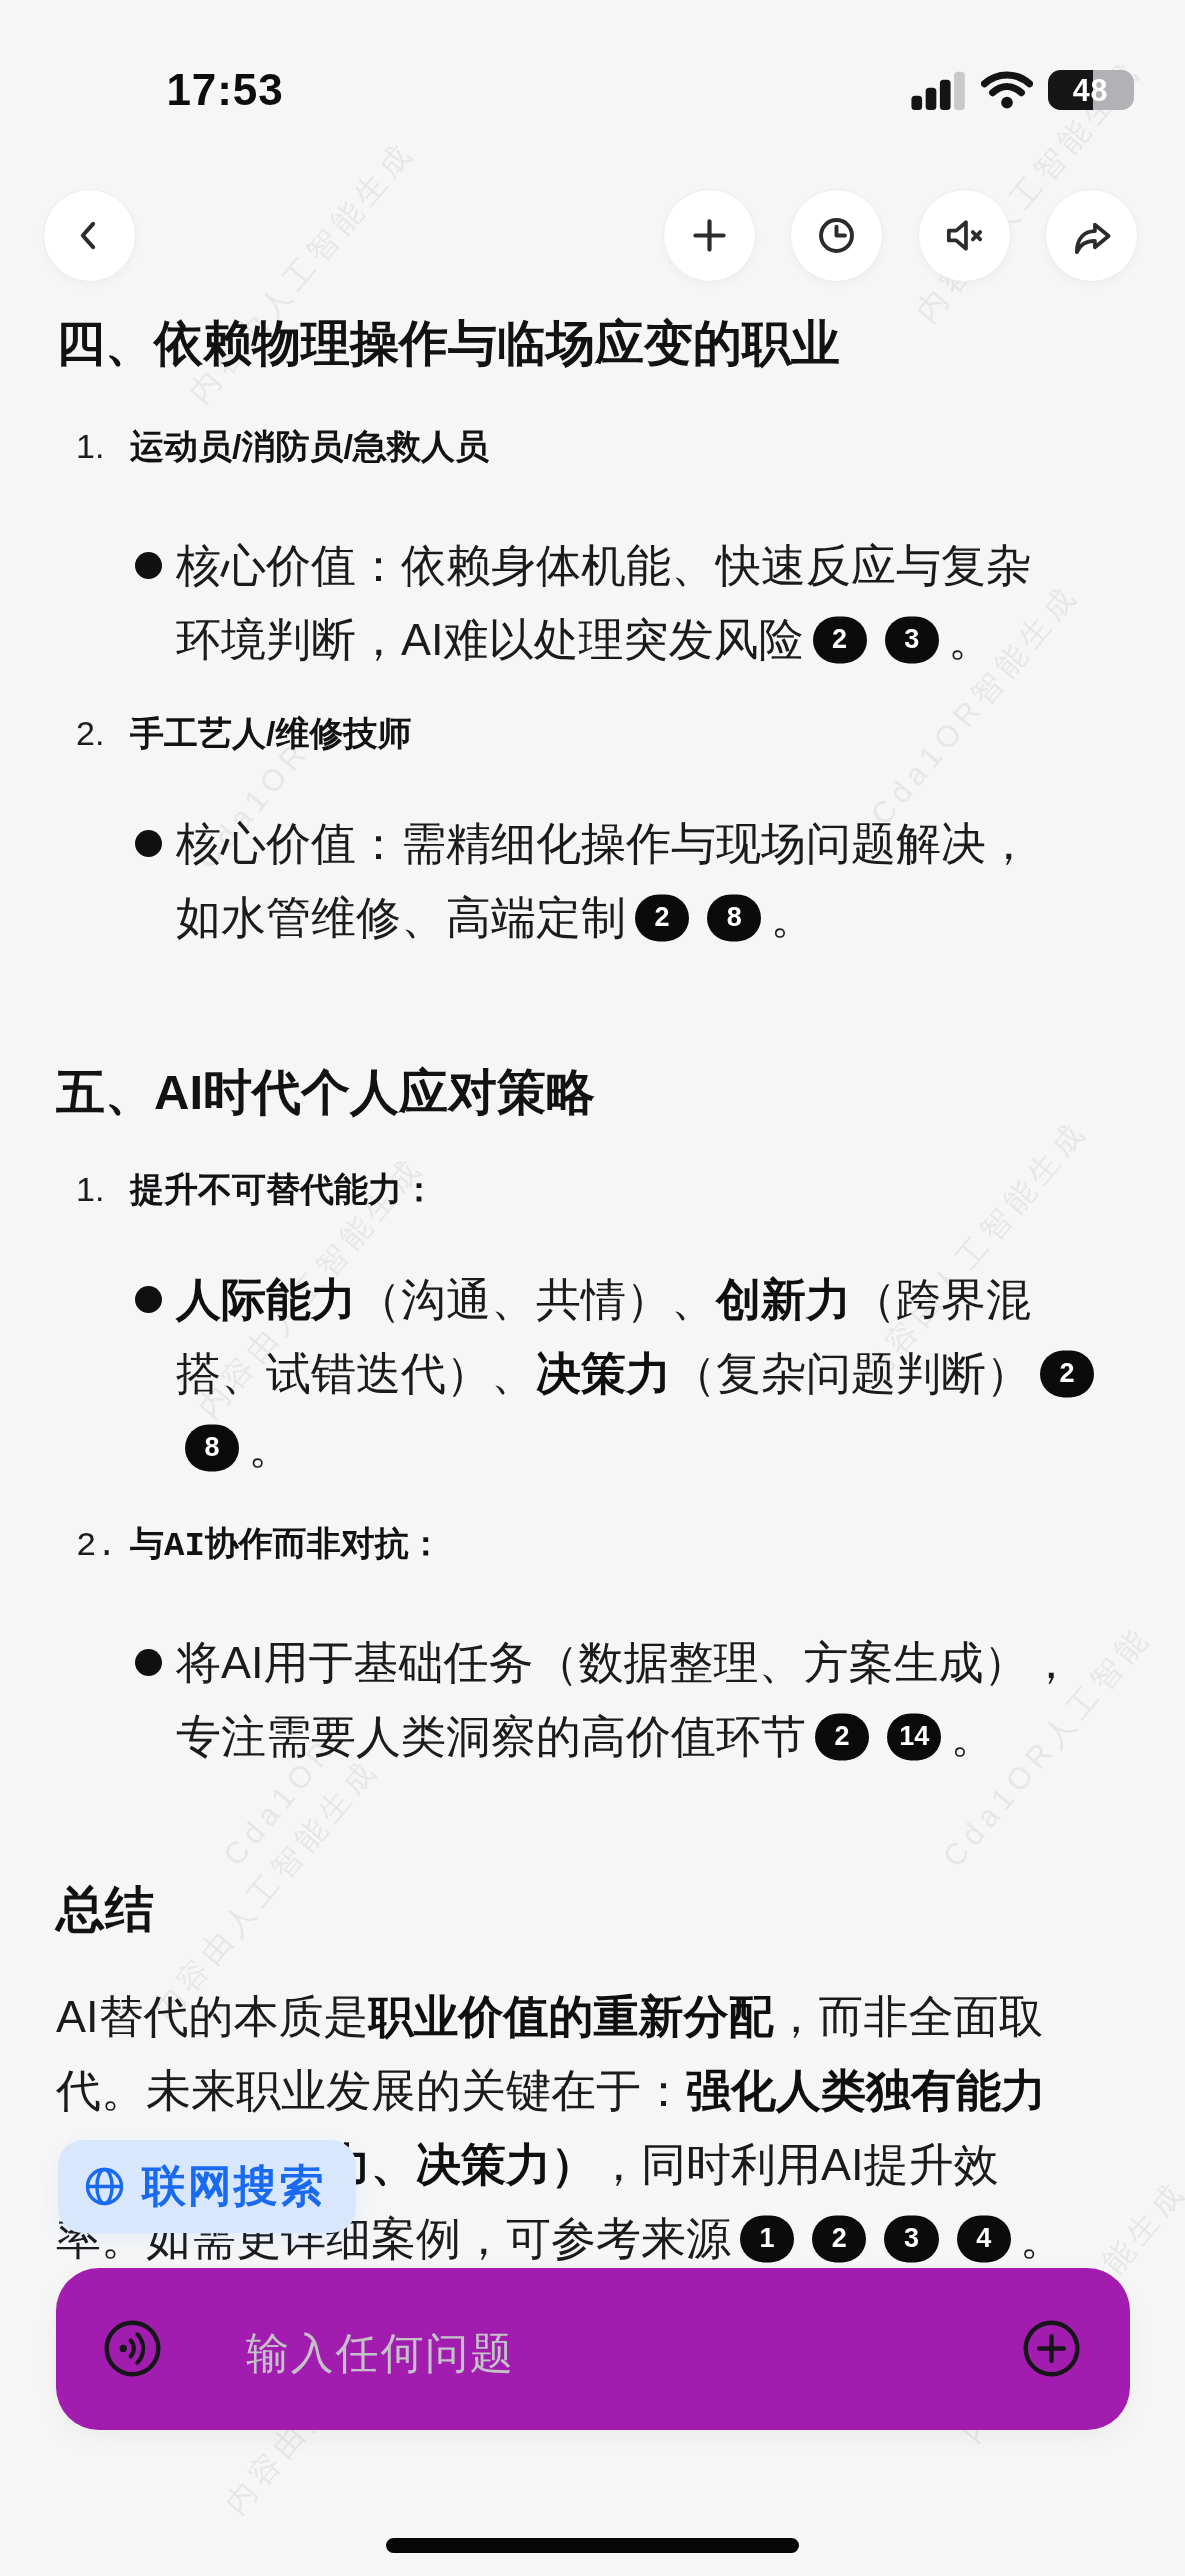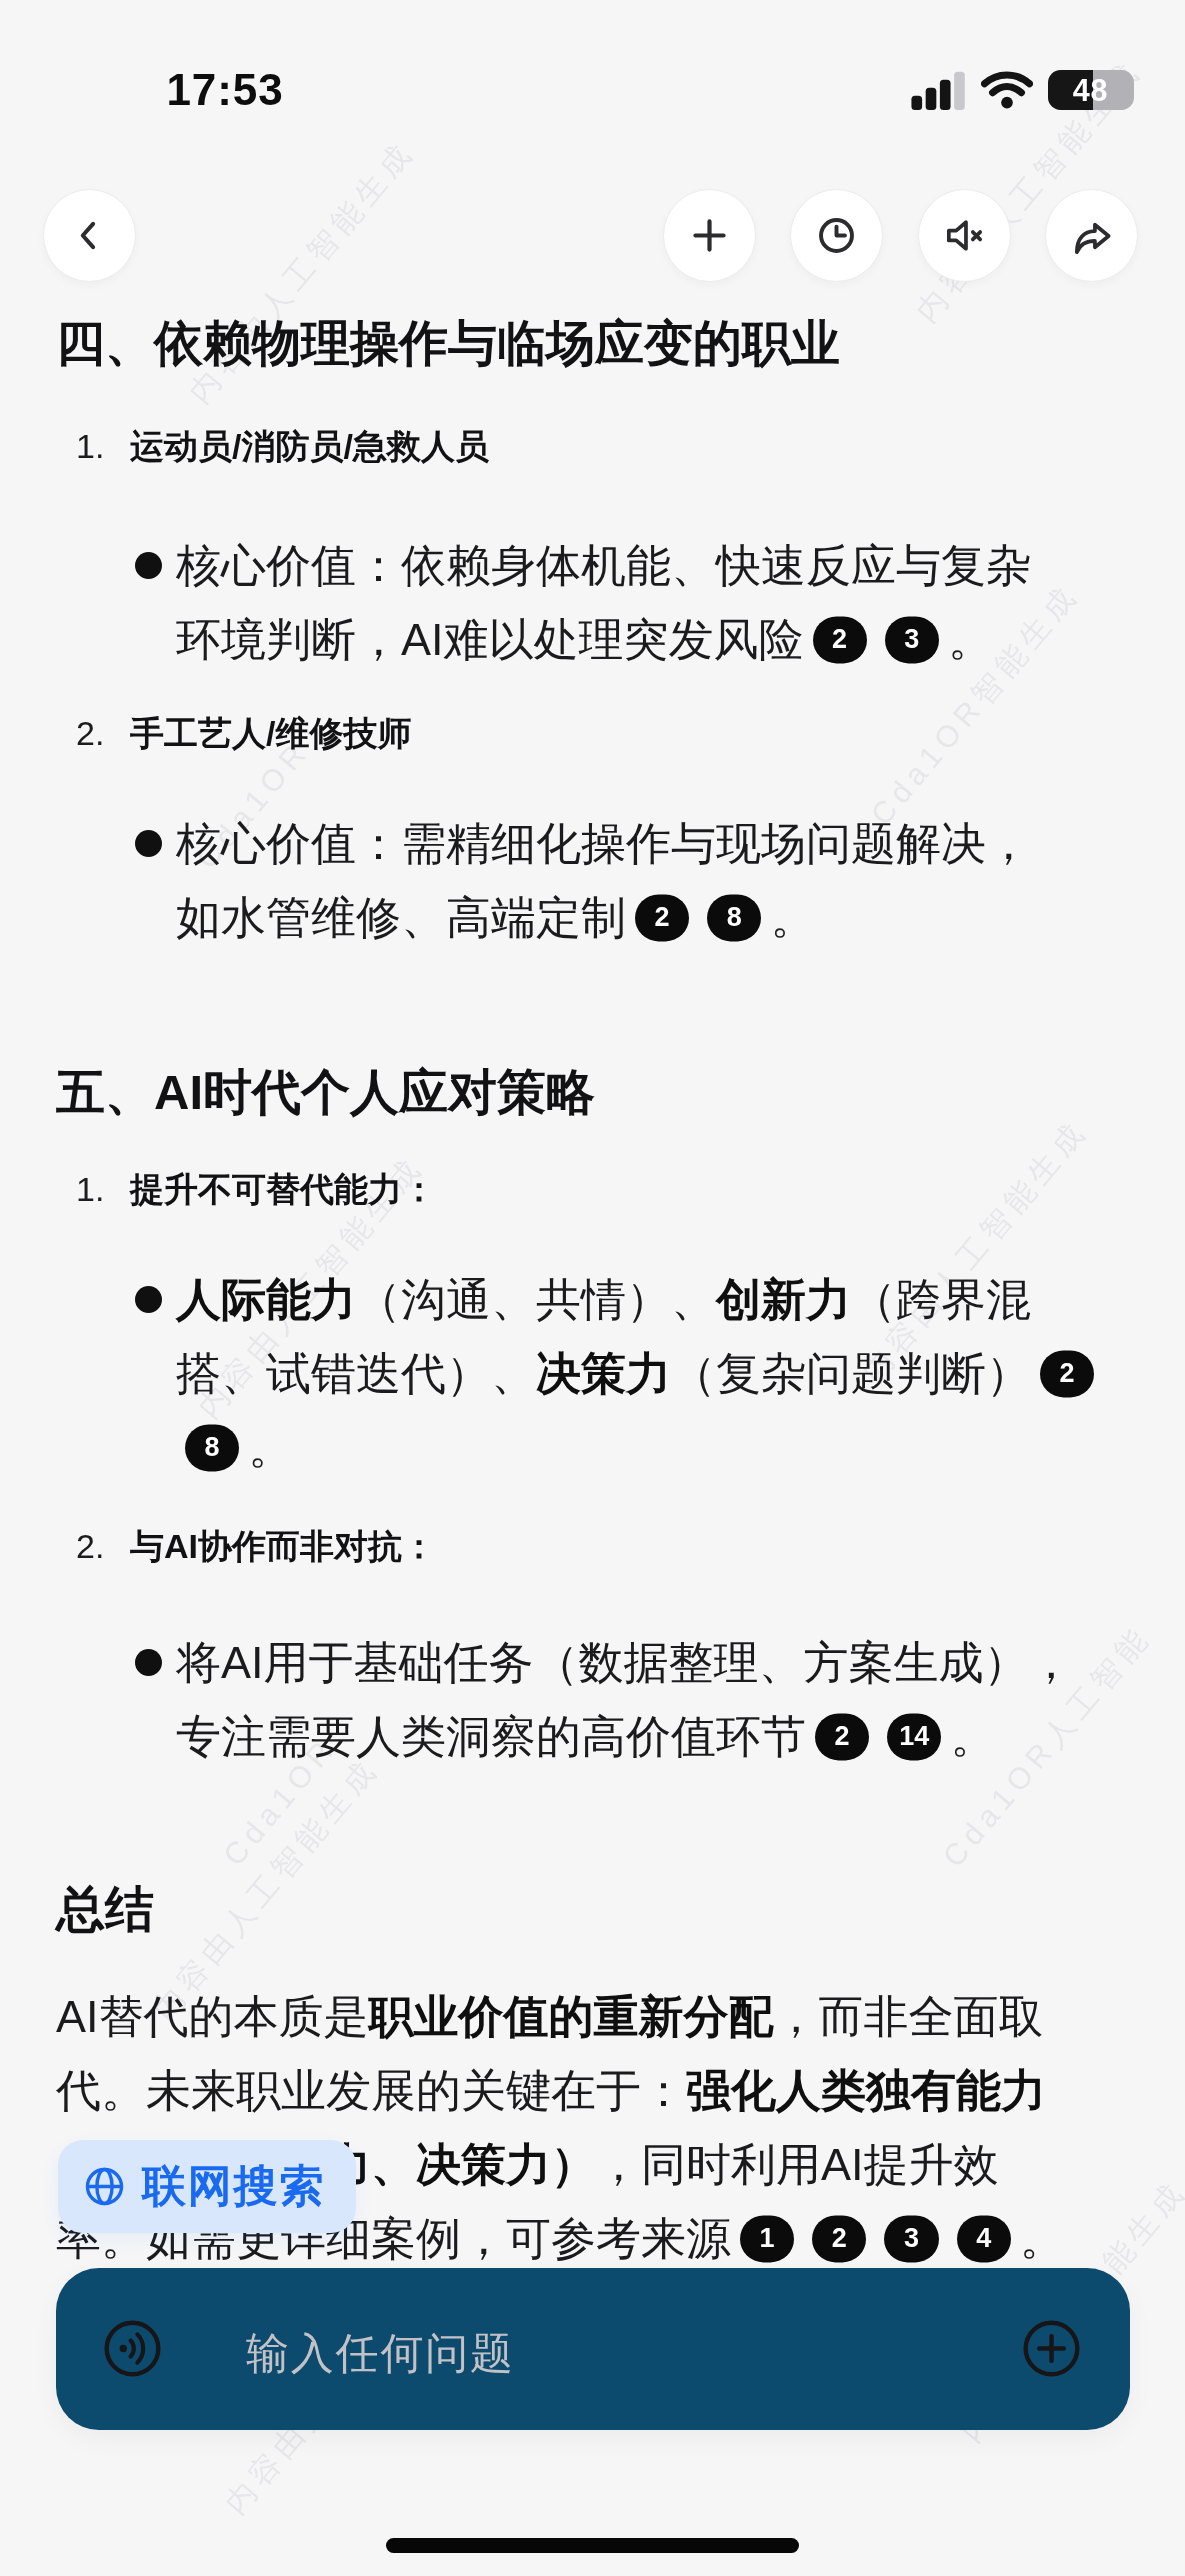--- a/index.html
+++ b/index.html
@@ -69,21 +69,21 @@
   .search-pill{
     position:absolute;left:58px;top:2140px;height:93px;z-index:5;
     display:flex;align-items:center;gap:16px;padding:0 30.5px 0 25px;
     background:#d8e7fc;border-radius:25px;
     box-shadow:0 7.2px 18px rgba(31,108,240,0.07);cursor:pointer;
   }
   .search-pill .lbl{font-size:44px;font-weight:700;color:#1a6af0;letter-spacing:1.8px;}
   
   .inputbar{
     position:absolute;left:56px;top:2268px;width:1074px;height:162px;z-index:4;
-    background:#0c4a6e;border-radius:43px;
+    background:#a21caf;border-radius:43px;
     box-shadow:0 9px 27px rgba(0,0,0,0.045);
   }
   .inputbar .voice{position:absolute;left:47px;top:51px;}
   .inputbar .plus{position:absolute;right:49px;top:51px;}
   .placeholder{
     position:absolute;left:190px;top:57px;font-size:43px;color:#c2c2c6;letter-spacing:1.8px;
   }
   .home-indicator{
     position:absolute;left:386px;top:2538px;width:413px;height:15.3px;
     border-radius:8px;background:#070708;z-index:6;
@@ -163,21 +163,21 @@
 
   <div id="content">
       <div class="h2" style="top: 314px;">四、依赖物理操作与临场应变的职业</div>
       <div class="li" style="top: 426px;"><span class="num">1.</span><span class="li-text">运动员/消防员/急救人员</span></div>
       <div class="bullet" style="top: 529px;"><span>核心价值：依赖身体机能、快速反应与复杂</span><br><span>环境判断，AI难以处理突发风险</span><span class="badge">2</span><span class="badge">3</span><span>。</span></div>
       <div class="li" style="top: 713px;"><span class="num">2.</span><span class="li-text">手工艺人/维修技师</span></div>
       <div class="bullet" style="top: 807px;"><span>核心价值：需精细化操作与现场问题解决，</span><br><span>如水管维修、高端定制</span><span class="badge">2</span><span class="badge">8</span><span>。</span></div>
       <div class="h2" style="top: 1063px;">五、AI时代个人应对策略</div>
       <div class="li" style="top: 1169px;"><span class="num">1.</span><span class="li-text">提升不可替代能力：</span></div>
       <div class="bullet" style="top: 1263px;"><span class="b">人际能力</span><span>（沟通、共情）、</span><span class="b">创新力</span><span>（跨界混</span><br><span>搭、试错迭代）、</span><span class="b">决策力</span><span>（复杂问题判断）</span><span class="badge">2</span><br><span class="badge">8</span><span>。</span></div>
-      <div class="li" style="top: 1526px;"><span class="num">2.</span><span class="li-text">与AI协作而非对抗：</span></div>
+      <div class="li" style="top: 1526px; font-family: Liberation Mono, monospace;"><span class="num">2.</span><span class="li-text">与AI协作而非对抗：</span></div>
       <div class="bullet" style="top: 1626px;"><span>将AI用于基础任务（数据整理、方案生成），</span><br><span>专注需要人类洞察的高价值环节</span><span class="badge">2</span><span class="badge">14</span><span>。</span></div>
       <div class="h2" style="top: 1880px;">总结</div>
       <div class="para" style="top: 1980px;"><span>AI替代的本质是</span><span class="b">职业价值的重新分配</span><span>，而非全面取</span><br><span>代。未来职业发展的关键在于：</span><span class="b">强化人类独有能力</span><br><span class="b">（共情、创造力、决策力）</span><span>，同时利用AI提升效</span><br><span>率。如需更详细案例，可参考来源</span><span class="badge">1</span><span class="badge">2</span><span class="badge">3</span><span class="badge">4</span><span>。</span></div>
     </div>
 
   <div class="search-pill">
     <svg width="43" height="43" viewBox="0 0 48 48">
       <circle cx="24" cy="24" r="19" stroke="#1a6af0" stroke-width="3.8" fill="none"></circle>
       <ellipse cx="24" cy="24" rx="8.5" ry="19" stroke="#1a6af0" stroke-width="3.8" fill="none"></ellipse>
       <path d="M5.5 24 H42.5" stroke="#1a6af0" stroke-width="3.8"></path>

